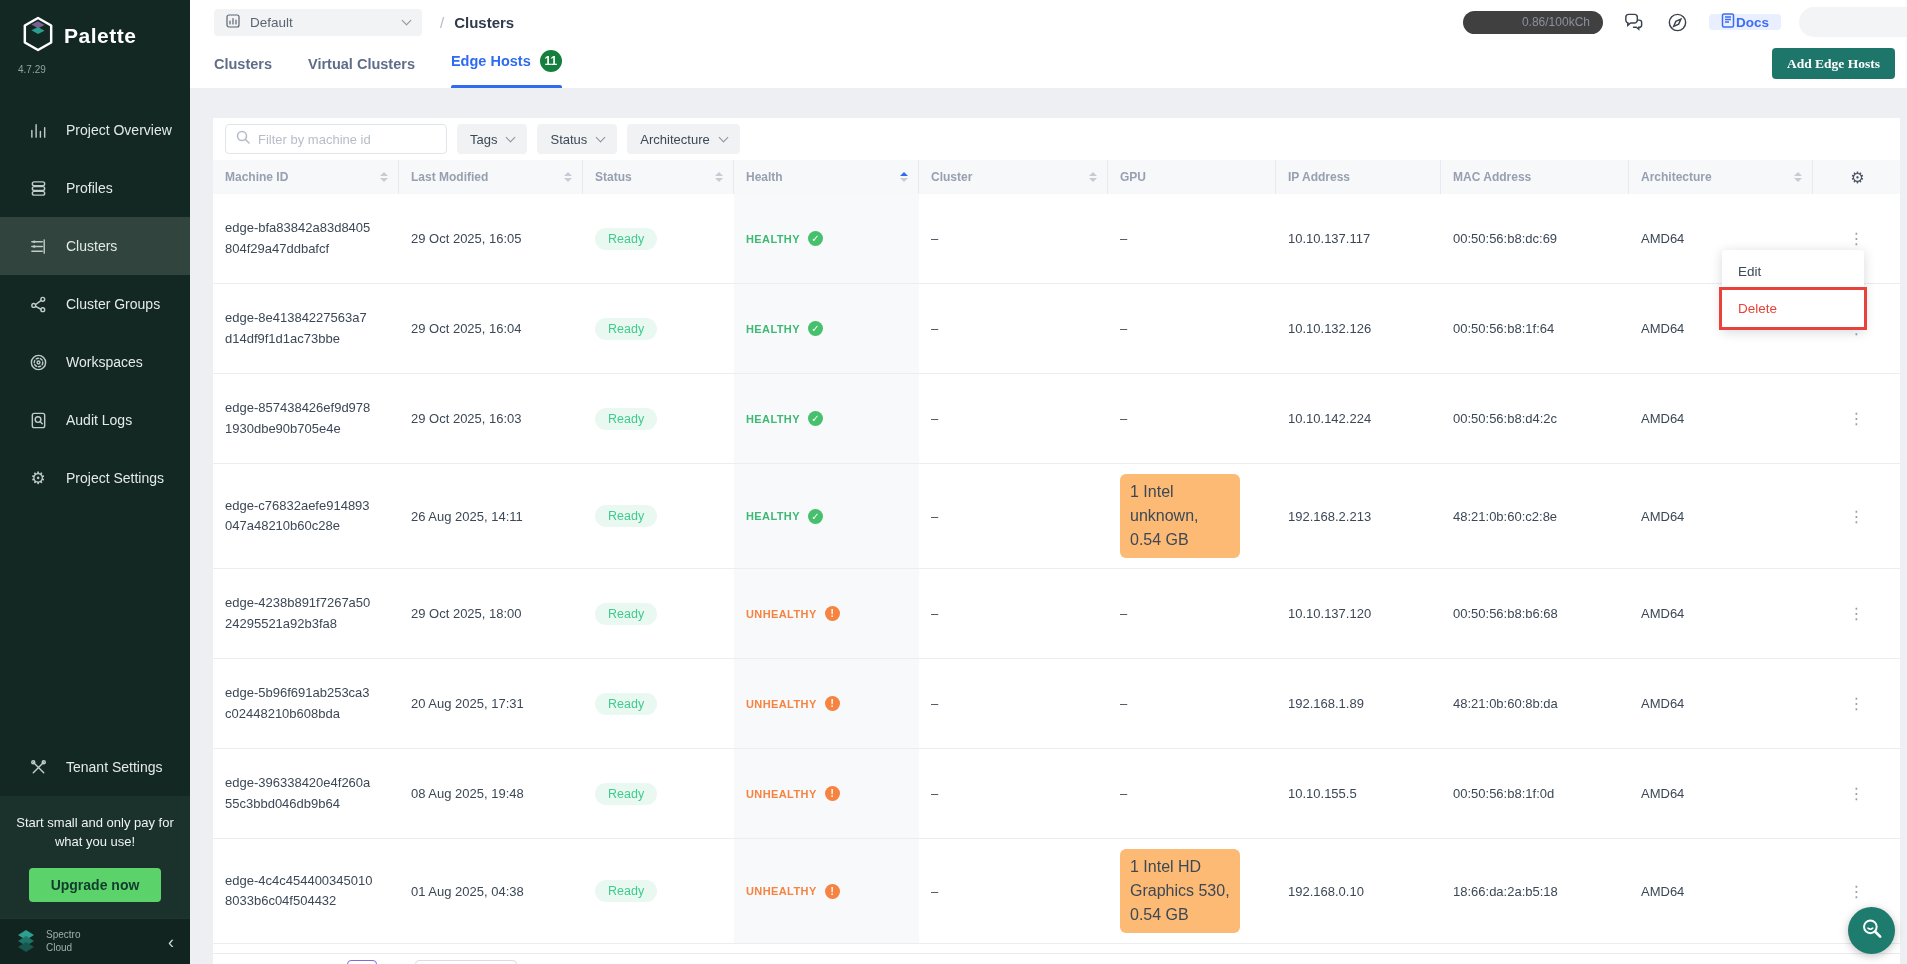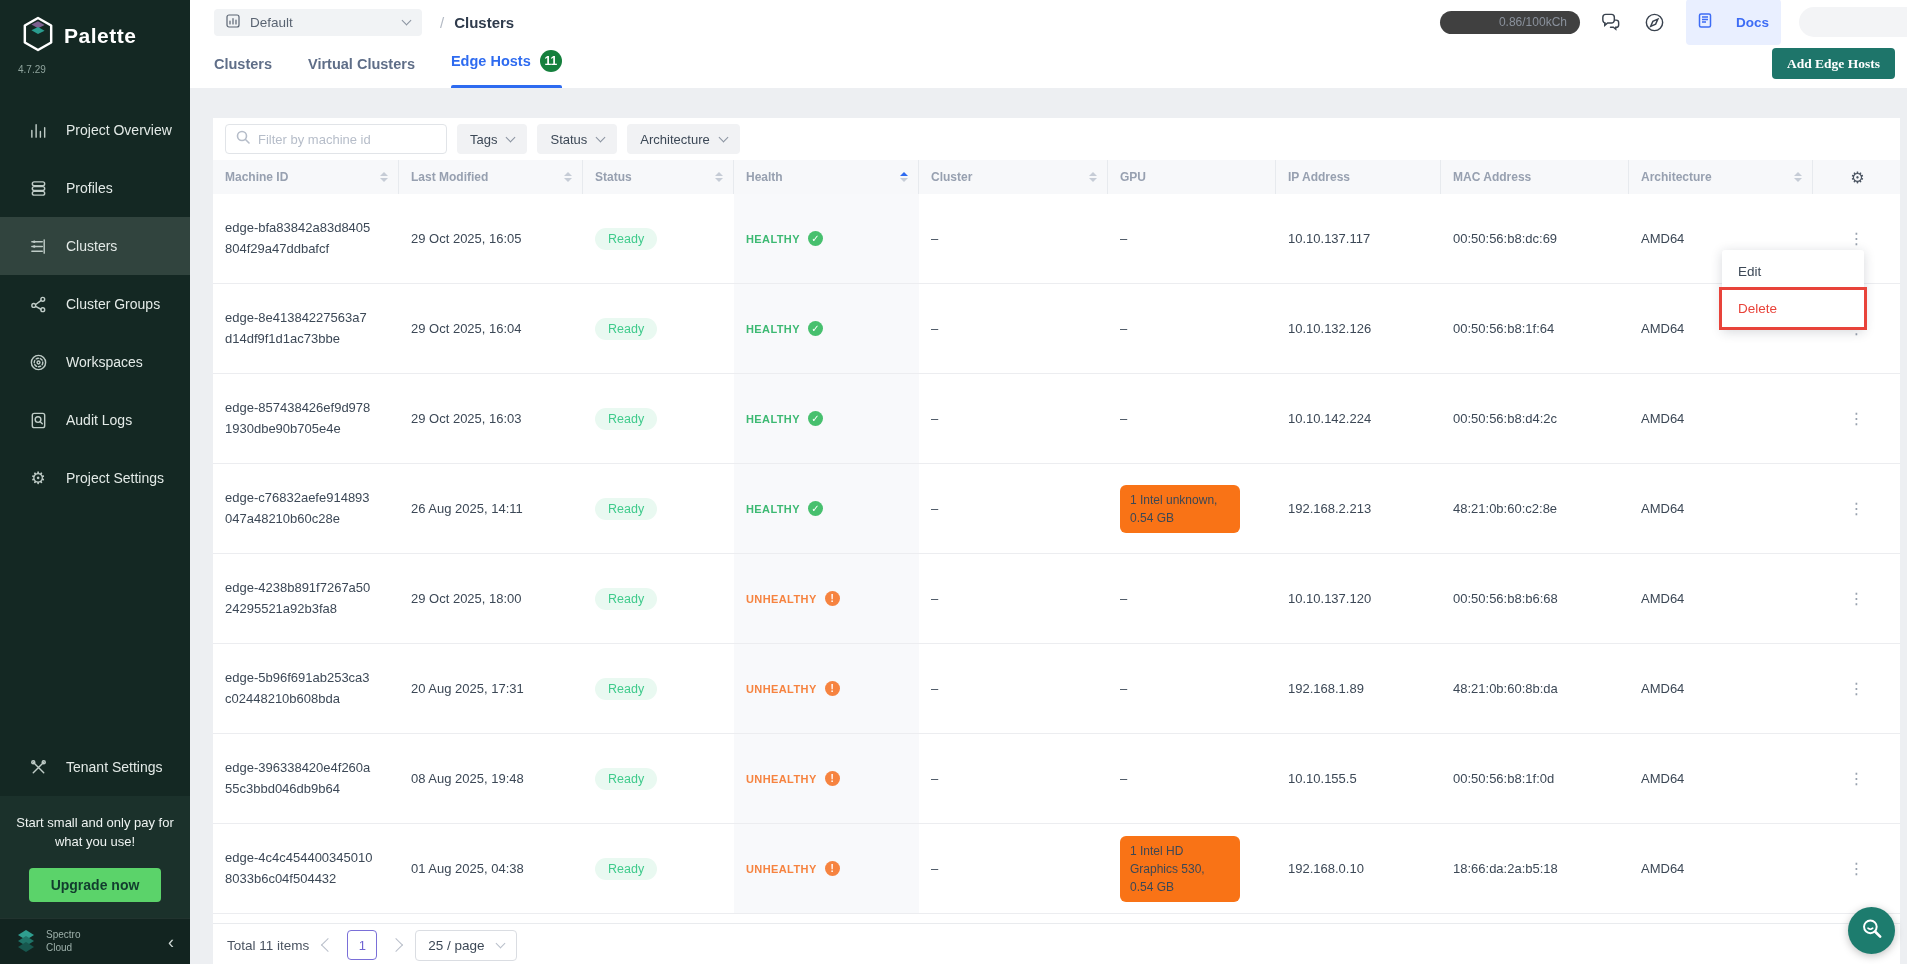--- a/index.html
+++ b/index.html
@@ -32,21 +32,21 @@
   .project-pill { display:flex; align-items:center; gap:10px; background:#f1f3f5; border-radius:4px; height:27px; padding:0 12px; width:208px; cursor:pointer; color:#5a6472; font-size:13.5px; }
   .project-pill .label { flex:1; }
   .chev { width:7px; height:7px; border-right:1.6px solid #8a93a0; border-bottom:1.6px solid #8a93a0; transform:rotate(45deg); margin-top:-3px; }
   .crumb { display:flex; align-items:center; gap:10px; margin-left:18px; }
   .crumb-sep { color:#b3bac4; font-size:15px; }
   .crumb-cur { color:#2f3b4c; font-size:15px; font-weight:600; }
   .topbar-right { margin-left:auto; display:flex; align-items:center; gap:18px; }
   .credits-pill { background:#404040; border-radius:12px; height:23px; min-width:140px; display:flex; align-items:center; justify-content:flex-end; padding:0 13px; color:#8a919c; font-size:12px; }
   .icon-btn { width:26px; height:26px; display:flex; align-items:center; justify-content:center; cursor:pointer; }
   .icon-btn svg { stroke:#39424e; fill:none; stroke-width:1.5; stroke-linecap:round; }
-  .docs-btn { display:flex; align-items:center; gap:24px; background:#e9efff; color:#3d6cf5; border-radius:4px; height:46px; padding:0 12px; font-size:13.5px; font-weight:600; cursor:pointer; }
+  .docs-btn { display:flex; align-items:center; gap:1px; background:#e9efff; color:#3d6cf5; border-radius:4px; height:16px; padding:0 12px; font-size:13.5px; font-weight:600; cursor:pointer; }
   .docs-btn svg { stroke:#3d6cf5; fill:none; stroke-width:1.5; }
   .account-pill { width:112px; height:30px; background:#f3f4f6; border-radius:16px 0 0 16px; margin-right:-4px; cursor:pointer; }
   .topbar-row2 { display:flex; align-items:flex-end; height:50px; padding:0 12px 0 24px; }
   .tabs { display:flex; gap:36px; height:100%; align-items:flex-end; }
   .tab { position:relative; display:flex; align-items:center; gap:9px; padding:0 0 16px; font-size:14.5px; font-weight:600; color:#5f6e88; cursor:pointer; }
   .tab.active { color:#2e6bf0; }
   .tab.active::after { content:""; position:absolute; left:0; right:0; bottom:0; height:3px; background:#2e6bf0; border-radius:2px 2px 0 0; }
   .tab-badge { background:#15803d; color:#fff; width:22px; height:22px; border-radius:50%; display:flex; align-items:center; justify-content:center; font-size:12px; font-weight:700; }
   .add-btn { margin-left:auto; margin-bottom:9px; background:#1e756a; color:#fff; border:none; border-radius:4px; height:31px; padding:0 15px; font-size:13.5px; font-weight:600; cursor:pointer; font-family:Liberation Serif, serif; }
 
@@ -77,21 +77,21 @@
   .tr .td:nth-child(4) { background:#f8f9fb; }
   .td-machine { word-break:break-all; line-height:1.55; padding-right:26px; }
   .pill-ready { background:#e9f9f1; color:#3fcb8c; font-size:12.5px; padding:4px 13px; border-radius:14px; }
   .td-health { gap:8px; }
   .health-label { font-size:11px; font-weight:700; letter-spacing:.4px; }
   .healthy .health-label { color:#3cb972; }
   .unhealthy .health-label { color:#f6833f; }
   .health-icon { width:15px; height:15px; border-radius:50%; color:#fff; font-size:10px; font-weight:700; display:inline-flex; align-items:center; justify-content:center; }
   .healthy .health-icon { background:#47c06e; }
   .unhealthy .health-icon { background:#f6833f; }
-  .gpu-badge { background:#f97316; border-radius:6px; padding:6px 10px; font-size:12px; line-height:1.5; color:#3c4856; max-width:120px; display:inline-block; }
+  .gpu-badge { background:#fdba74; border-radius:6px; padding:6px 10px; font-size:16px; line-height:1.5; color:#3c4856; max-width:120px; display:inline-block; }
   .td-actions { justify-content:center; }
   .kebab { font-size:16px; color:#98a1ae; cursor:pointer; padding:2px 6px; }
   .partial-row { height:9px; background:#fff; flex-shrink:0; }
 
   
   .pagination { border-top:1px solid #e9ebee; height:43px; display:flex; align-items:center; gap:14px; padding:0 14px; flex-shrink:0; background:#fff; }
   .total-text { font-size:13.5px; color:#4a5360; }
   .pg-arrow { width:10px; height:10px; border-right:1.6px solid #b9bfca; border-bottom:1.6px solid #b9bfca; cursor:pointer; }
   .pg-prev { transform:rotate(135deg); }
   .pg-next { transform:rotate(-45deg); }

